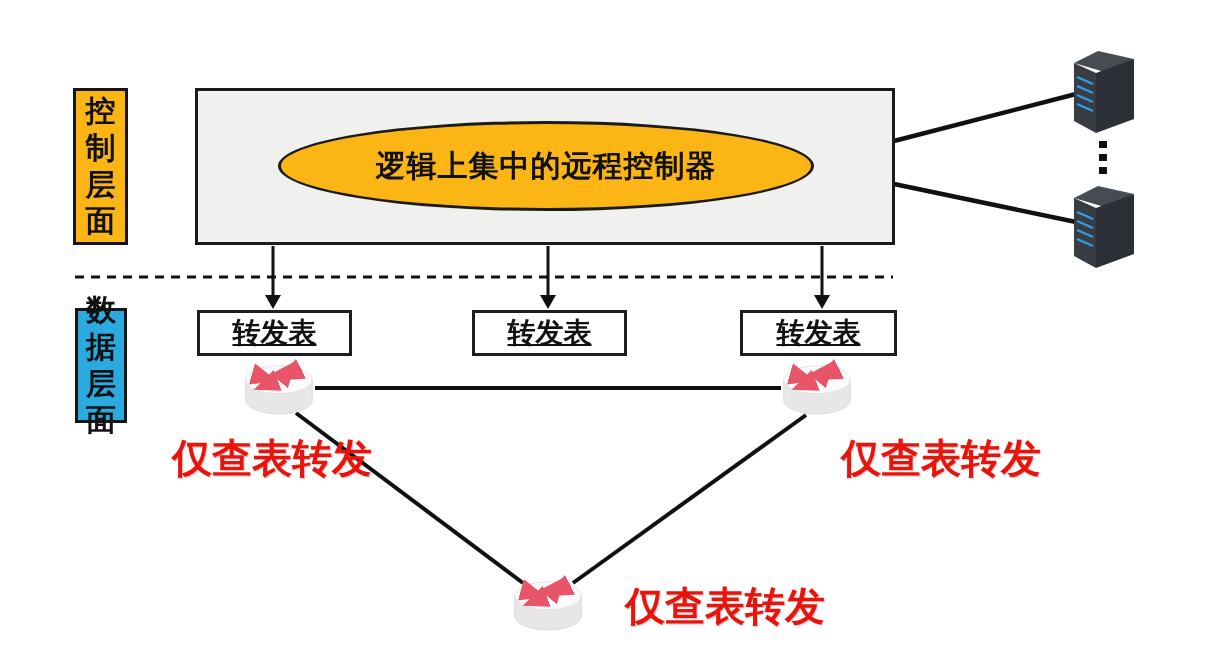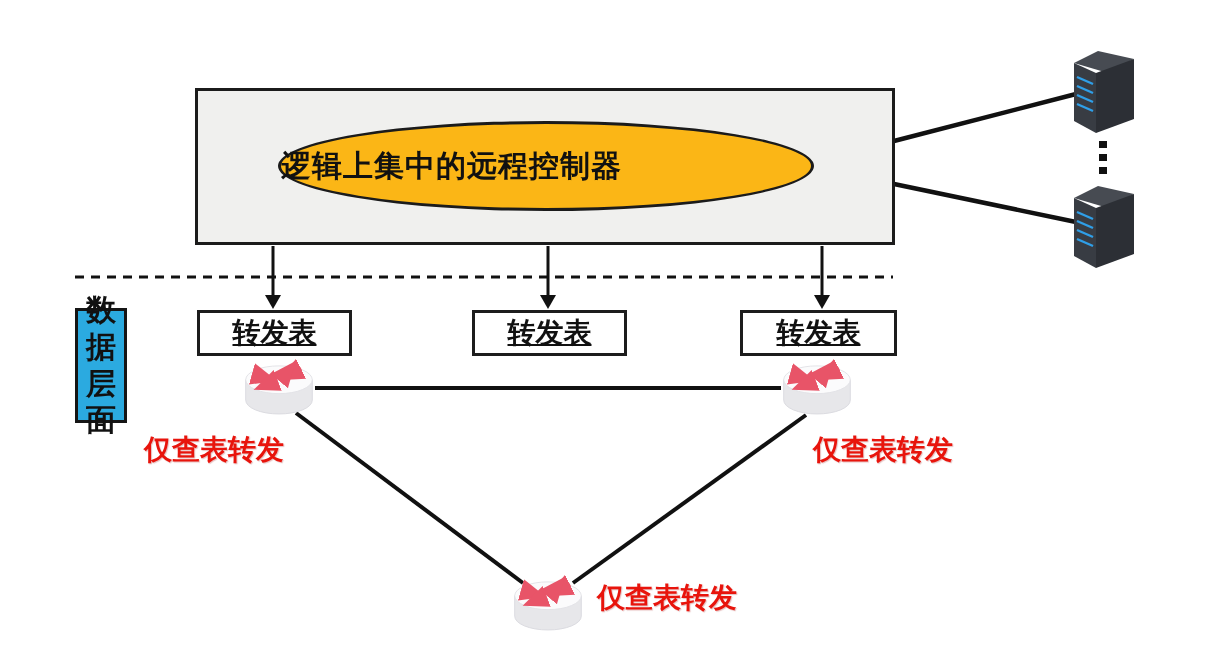--- a/index.html
+++ b/index.html
@@ -32,41 +32,41 @@
     position:absolute;z-index:2;
     left:195px;top:88px;width:700px;height:157px;
     background:var(--controller-box-bg,#f0f0ee);
     border:3px solid #1b1b1b;box-sizing:border-box;
   }
   .controller-ellipse{
     position:absolute;z-index:3;
     left:278px;top:121px;width:536px;height:90px;
     background:var(--ellipse-bg,#fbb616);
     border:3px solid #1b1b1b;border-radius:50%;
-    display:flex;align-items:center;justify-content:flex-start;
+    display:flex;align-items:center;justify-content:center;
     box-sizing:border-box;
   }
   .controller-ellipse .txt{font-size:30px;font-weight:bold;color:#111;letter-spacing:1px;}
 
   
   .fwd-box{
     position:absolute;z-index:3;top:310px;height:46px;
     background:#ffffff;border:3px solid #1d1d1d;box-sizing:border-box;
     display:flex;align-items:center;justify-content:center;
     font-size:28px;font-weight:bold;color:#111;text-decoration:underline;
   }
   .fwd-1{left:197px;width:155px;}
   .fwd-2{left:472px;width:155px;}
   .fwd-3{left:740px;width:157px;}
 
   
   .caption{
     position:absolute;z-index:5;
-    font-size:28px;font-weight:bold;color:var(--red-text,#e8140c);
-    white-space:nowrap;text-shadow:1px 1px 1px rgba(150,0,0,0.25);
+    font-size:40px;font-weight:bold;color:var(--red-text,#e8140c);
+    white-space:nowrap;text-shadow:1px 1px 1px rgba(150,0,0,0.25);margin-left:28px;
   }
   .cap-1{left:144px;top:431px;}
   .cap-2{left:813px;top:431px;}
   .cap-3{left:597px;top:579px;}
 
   
   .router{position:absolute;z-index:4;width:74px;height:62px;}
   .router-1{left:242px;top:358px;}
   .router-2{left:780px;top:358px;}
   .router-3{left:511px;top:574px;}
@@ -105,20 +105,23 @@
       <line x1="296" y1="413" x2="523" y2="583"></line>
       <line x1="806" y1="415" x2="573" y2="583"></line>
     </g>
 
     <g stroke="#111" stroke-width="4.5">
       <line x1="894" y1="141" x2="1076" y2="94"></line>
       <line x1="894" y1="184" x2="1076" y2="222"></line>
     </g>
   </svg>
 
+  <div class="plane-label control-label">
+    <span class="vtext">控制层面</span>
+  </div>
 
   <div class="plane-label data-label">
     <span class="vtext">数据层面</span>
   </div>
 
   <div class="controller-box"></div>
   <div class="controller-ellipse">
     <span class="txt">逻辑上集中的远程控制器</span>
   </div>
 

